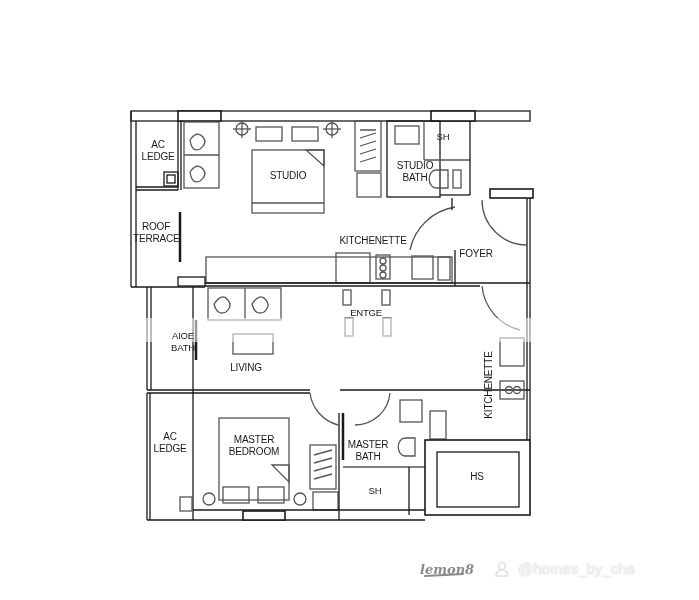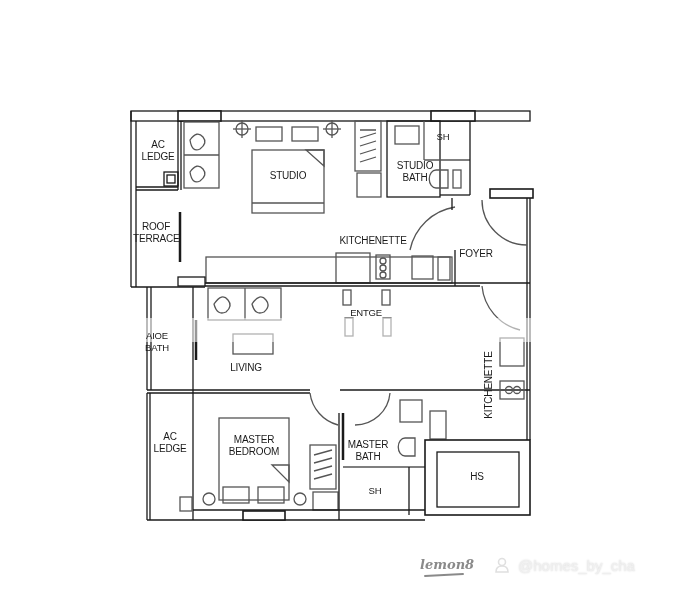--- a/index.html
+++ b/index.html
@@ -2,21 +2,21 @@
 <html><head>
 <meta charset="utf-8">
 <style>
   html,body{margin:0;padding:0;background:#ffffff;}
   body{width:699px;height:600px;position:relative;overflow:hidden;font-family:"Liberation Sans",sans-serif;}
   #plan{position:absolute;left:0;top:0;width:699px;height:600px;}
   .lbl{position:absolute;font-family:"Liberation Sans",sans-serif;font-size:10px;color:#1a1a1a;text-align:center;line-height:12px;letter-spacing:-0.2px;}
   .lbl.sm{font-size:9.5px;text-align:center;}
   .lbl.vert{transform:rotate(-90deg);transform-origin:center center;white-space:nowrap;}
   .band{position:absolute;left:0;top:318px;width:699px;height:24px;background:rgba(255,255,255,0.55);}
-  .wm{position:absolute;top:557px;height:20px;display:flex;align-items:flex-start;}
+  .wm{position:absolute;top:557px;height:20px;display:flex;align-items:flex-end;}
   .wm-logo{left:420px;font-family:"DejaVu Serif",serif;font-style:italic;font-weight:bold;font-size:13px;color:#8a8a8a;}
   .wm-logo .ul{position:absolute;left:4px;top:17px;width:40px;height:2px;background:#8a8a8a;border-radius:2px;transform:rotate(-3deg);}
   .wm-user{left:494px;color:#f0f0f0;font-size:15px;text-shadow:0 0 2px #cfcfcf;}
   .wm-user .ico{width:16px;height:16px;margin-right:8px;}
 </style>
 </head>
 <body>
 
 <svg id="plan" viewBox="0 0 699 600" xmlns="http://www.w3.org/2000/svg">
   <g fill="none" stroke="#1a1a1a" stroke-width="1.3">
@@ -160,21 +160,21 @@
   </div>
 <div class="lbl" style="left:260px;top:170px;width:56px;">STUDIO</div>
 <div class="lbl sm" style="left:432px;top:131px;width:22px;">SH</div>
 <div class="lbl" style="left:393px;top:160px;width:44px;">
     <div>STUDIO</div>
     <div>BATH</div>
   </div>
 <div class="lbl" style="left:338px;top:235px;width:70px;">KITCHENETTE</div>
 <div class="lbl" style="left:456px;top:248px;width:40px;">FOYER</div>
 <div class="lbl sm" style="left:346px;top:307px;width:40px;">ENTGE</div>
-<div class="lbl sm" style="left:139px;top:330px;width:36px;">
+<div class="lbl sm" style="left:153px;top:330px;width:36px;padding-left:12px;">
     <div>AIOE</div>
     <div>BATH</div>
   </div>
 <div class="lbl" style="left:226px;top:362px;width:40px;">LIVING</div>
 <div class="lbl vert" style="left:454px;top:379px;width:70px;">KITCHENETTE</div>
 <div class="lbl" style="left:150px;top:431px;width:40px;">
     <div>AC</div>
     <div>LEDGE</div>
   </div>
 <div class="lbl" style="left:224px;top:434px;width:60px;">

